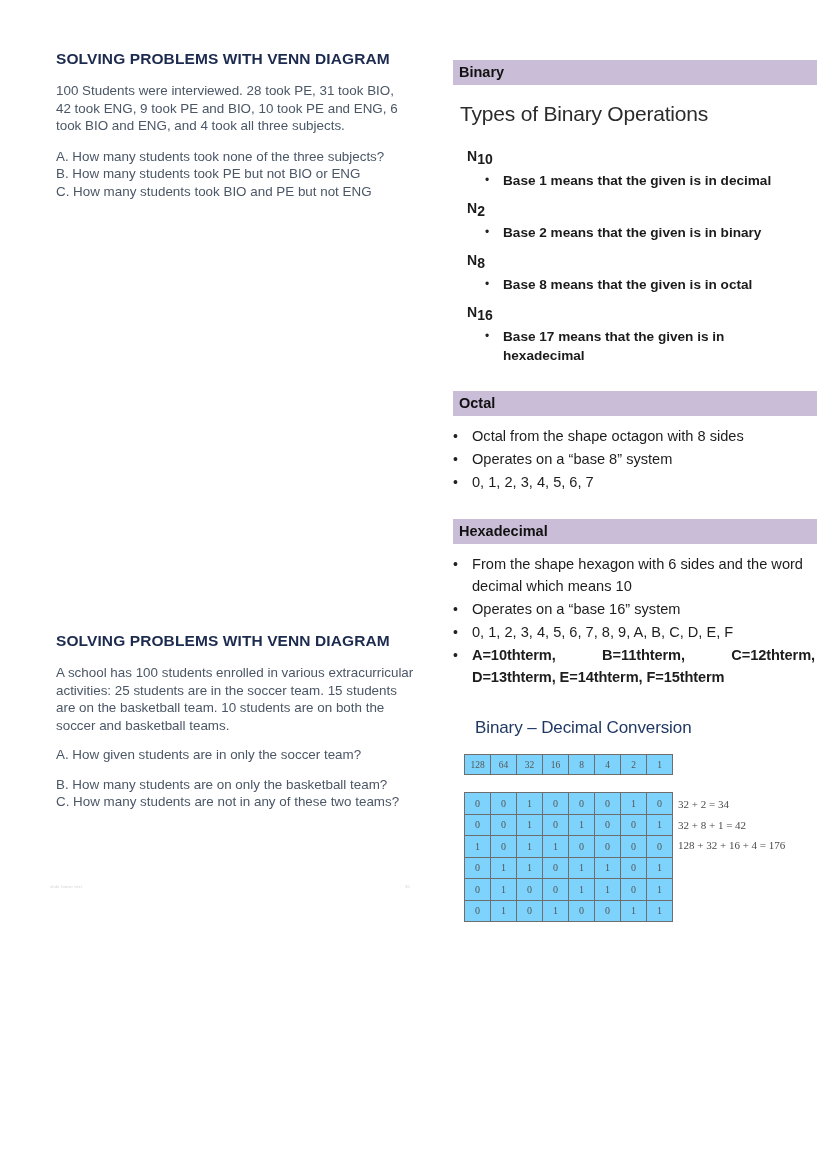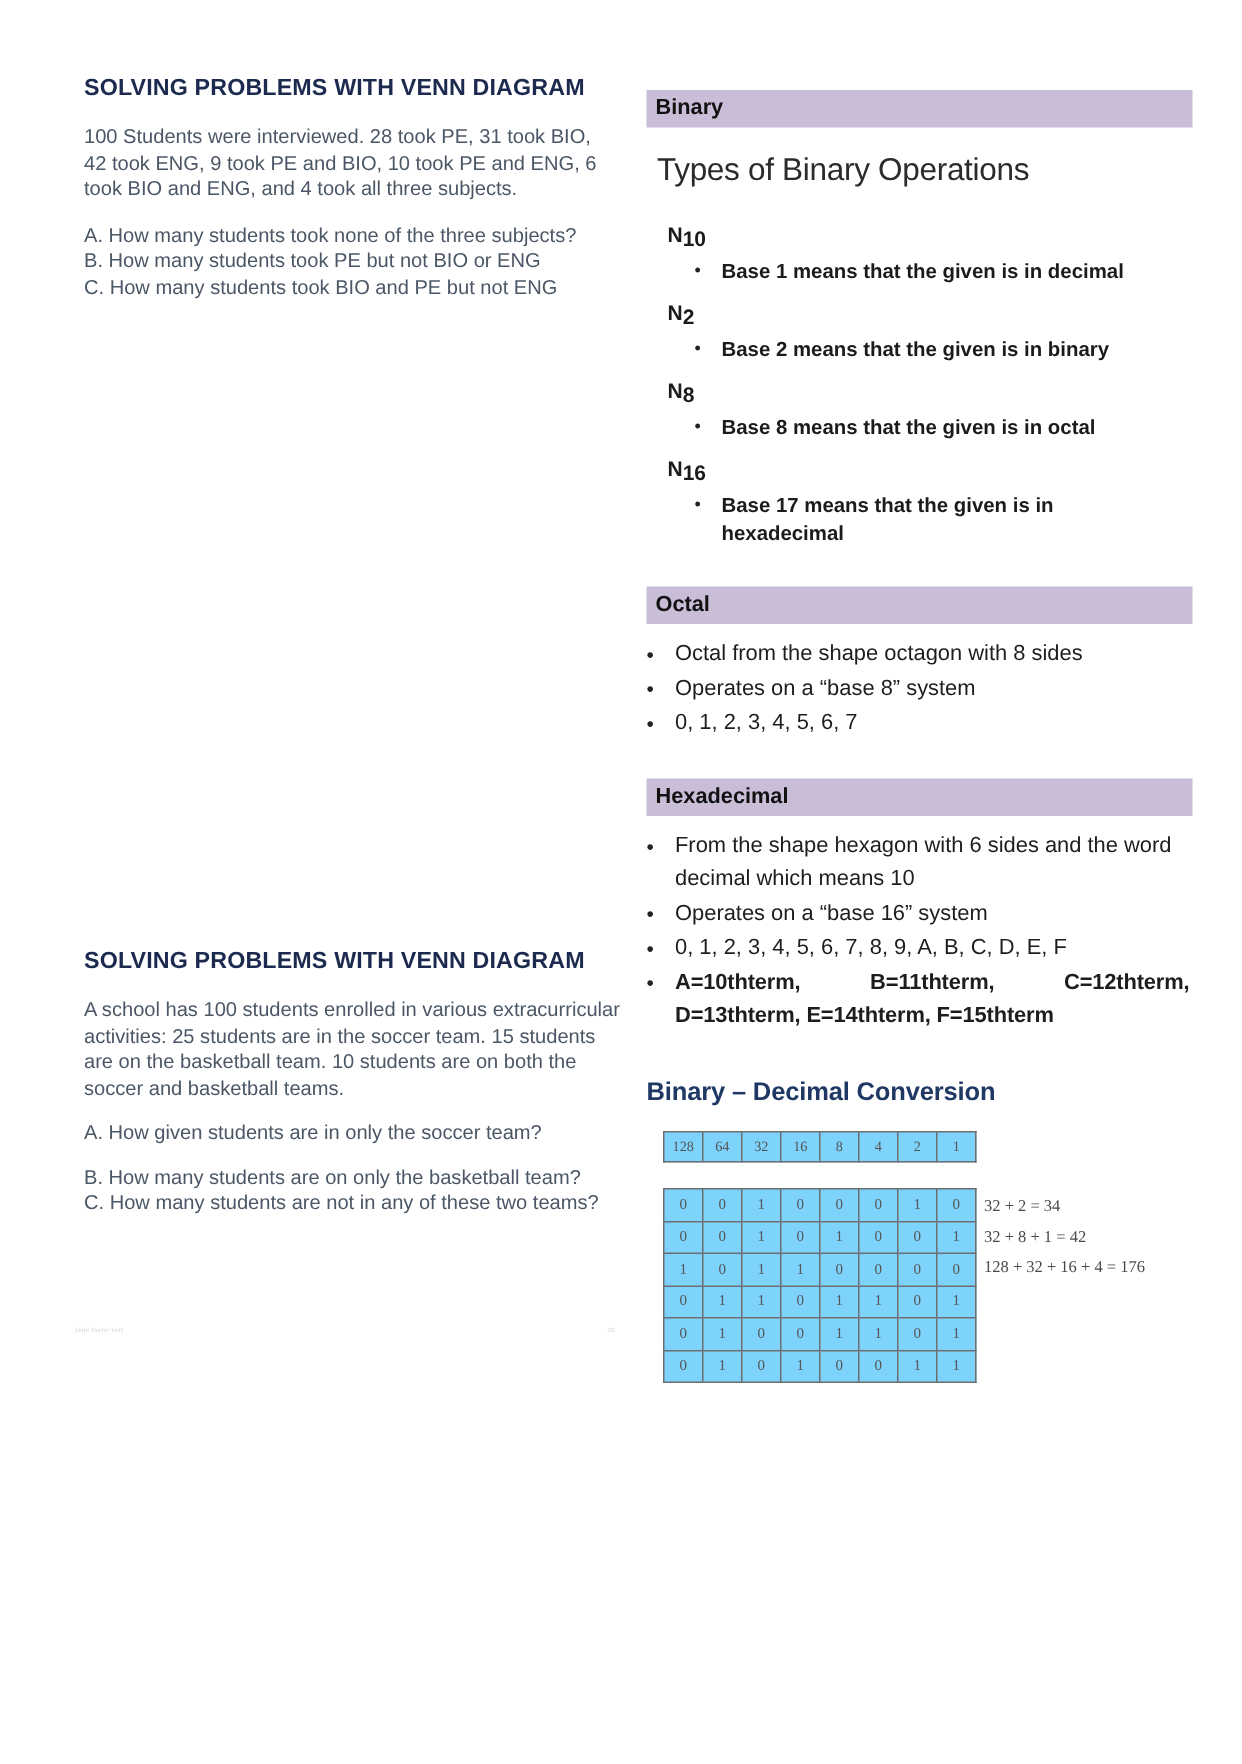--- a/index.html
+++ b/index.html
@@ -73,21 +73,21 @@
   }
   .footer-smudge .pg {
     position: absolute;
     right: 0;
     top: 0;
   }
 
   
   .right-col {
     position: absolute;
-    left: 431px;
+    left: 453px;
     top: 60px;
     width: 364px;
   }
 
   .band {
     background: #c9bdd7;
     padding: 4px 6px 5px 6px;
     font-family: "Liberation Sans", sans-serif;
     font-weight: bold;
     font-size: 14.5px;
@@ -174,24 +174,24 @@
   }
   ul.plain li .t.bold {
     font-weight: bold;
     letter-spacing: -0.1px;
   }
 
   
   .conv { margin-top: 30px; }
   .conv-title {
     font-family: "Liberation Sans", sans-serif;
-    font-weight: bold;
+    font-weight: normal;
     font-size: 17px;
     color: #1f3864;
-    margin: 0 0 16px 0;
+    margin: 0 0 16px 22px;
     letter-spacing: -0.1px;
   }
 
   table.bits {
     border-collapse: collapse;
     margin-left: 11px;
     background: #7dd3fc;
   }
   table.bits td {
     border: 1.4px solid #6e6e6e;

